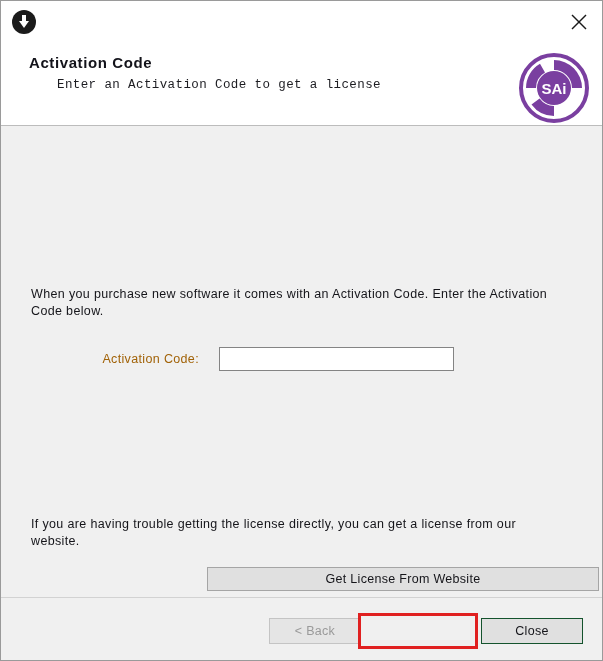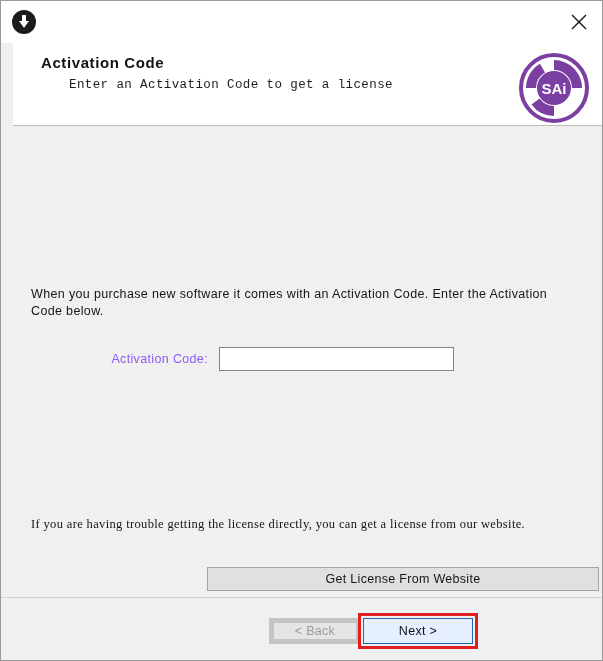--- a/index.html
+++ b/index.html
@@ -69,21 +69,21 @@
     display: flex;
     align-items: center;
     justify-content: center;
     cursor: default;
   }
   .close-btn svg { display: block; }
 
   
   .header {
     position: absolute;
-    top: 42px; left: 12px; right: 0;
+    top: 42px; left: 0; right: 0;
     height: 83px;
     background: #ffffff;
     border-bottom: 1px solid #bcbcbc;
     box-sizing: border-box;
   }
   .header-title {
     position: absolute;
     left: 28px;
     top: 11px;
     font-size: 15px;
@@ -137,41 +137,40 @@
     left: 30px;
     top: 185px;
     width: 540px;
     display: flex;
     align-items: center;
   }
   .field-label {
     width: 188px;
     text-align: right;
     font-size: 12.5px;
-    color: #8b5cf6;
+    color: #a16207;
     letter-spacing: 0.35px;
-    padding-right: 11px;
+    padding-right: 20px;
     box-sizing: border-box;
   }
   .code-input {
     width: 235px;
     height: 24px;
     box-sizing: border-box;
     border: 1px solid #848484;
     background: #ffffff;
     font-family: "Liberation Sans", sans-serif;
     font-size: 12px;
     padding: 0 4px;
     outline: none;
   }
   .para-bottom {
     left: 30px;
     top: 354px;
     width: 525px;
-    font-family: Liberation Serif, serif;
   }
   .website-btn {
     position: absolute;
     left: 206px;
     top: 405px;
     width: 392px;
     height: 24px;
     box-sizing: border-box;
     background: #e0e0e0;
     border: 1px solid #a5a5a5;
@@ -192,21 +191,21 @@
     border-top: 1px solid #d2d2d2;
   }
   .btn {
     position: absolute;
     height: 26px;
     box-sizing: border-box;
     font-family: "Liberation Sans", sans-serif;
     font-size: 12.5px;
     letter-spacing: 0.3px;
     background: #e0e0e0;
-    border: 5px solid #14532d;
+    border: 1px solid #14532d;
     color: #15151a;
     cursor: default;
   }
   .btn-back {
     left: 268px;
     top: 20px;
     width: 92px;
     color: #9a9a9a;
     background: #e5e5e5;
     border-color: #c4c4c4;
@@ -273,17 +272,17 @@
       <input class="code-input" type="text" placeholder="" style="">
     </div>
 
     <div class="para para-bottom">If you are having trouble getting the license directly, you can get a license from our website.</div>
 
     <button class="website-btn">Get License From Website</button>
   </div>
 
   <div class="footer">
     <button class="btn btn-back">&lt; Back</button>
-    <button class="btn btn-next">Next &gt;</button>
+    <button class="btn btn-close">Close</button>
     <div class="highlight-box"></div>
   </div>
 
 </div>
 
 </body></html>

